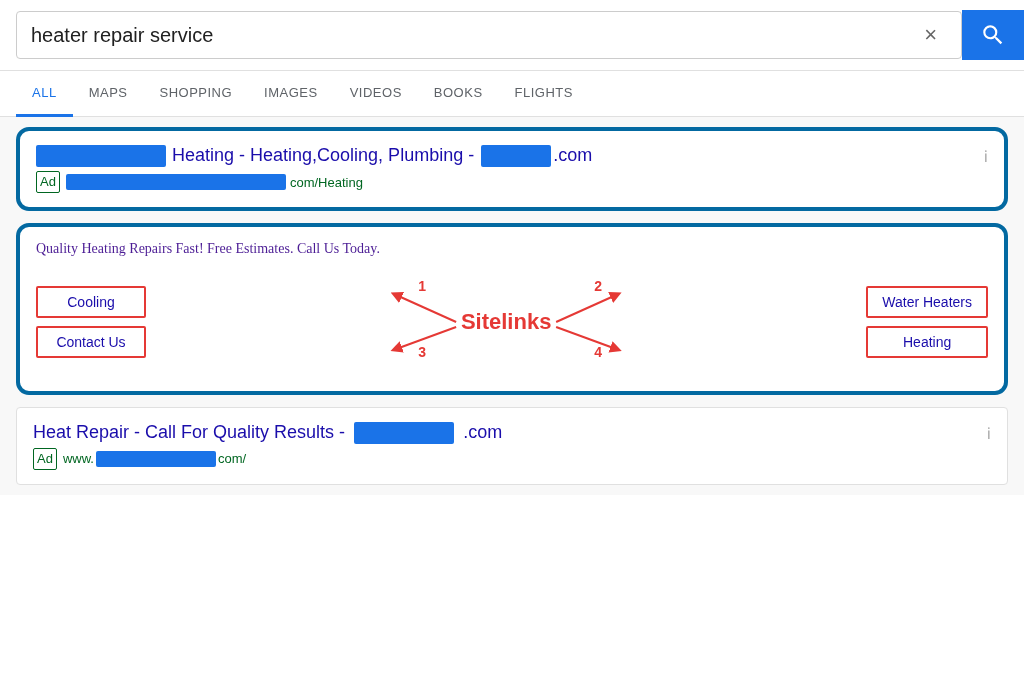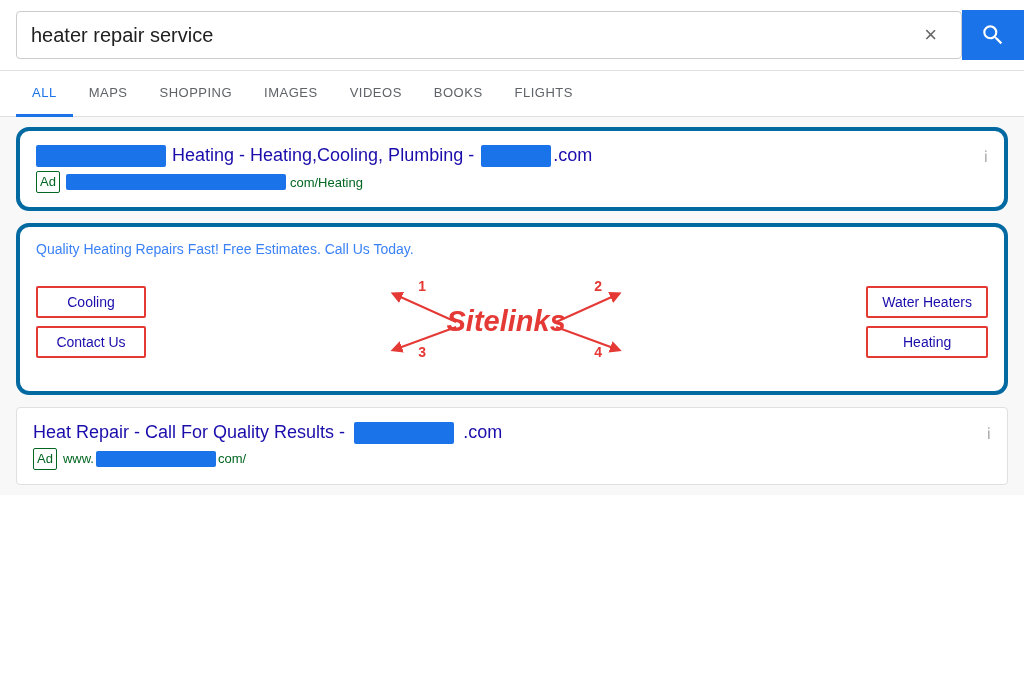--- a/index.html
+++ b/index.html
@@ -139,22 +139,23 @@
       border-radius: 2px;
       line-height: 1.5;
     }
 
     
     .sitelinks-container {
       margin-top: 10px;
     }
     .quality-text {
       font-size: 14px;
-      color: #3b82f6;
+      color: #4c1d95;
       margin-bottom: 10px;
+      font-family: Liberation Serif, serif;
     }
     .sitelinks-left {
       display: flex;
       flex-direction: column;
       gap: 8px;
       z-index: 2;
     }
     .sitelinks-right {
       display: flex;
       flex-direction: column;
@@ -167,23 +168,22 @@
       background: #fff;
       padding: 6px 14px;
       font-size: 14px;
       cursor: pointer;
       border-radius: 2px;
       min-width: 110px;
       text-align: center;
     }
     .sitelinks-label {
       color: #e53935;
-      font-size: 29px;
+      font-size: 22px;
       font-weight: bold;
-      font-style: italic;
       z-index: 2;
       white-space: nowrap;
     }
 
     
     .ad-card2 {
       background: #fff;
       border: 1px solid #e0e0e0;
       border-radius: 4px;
       padding: 14px 16px;

